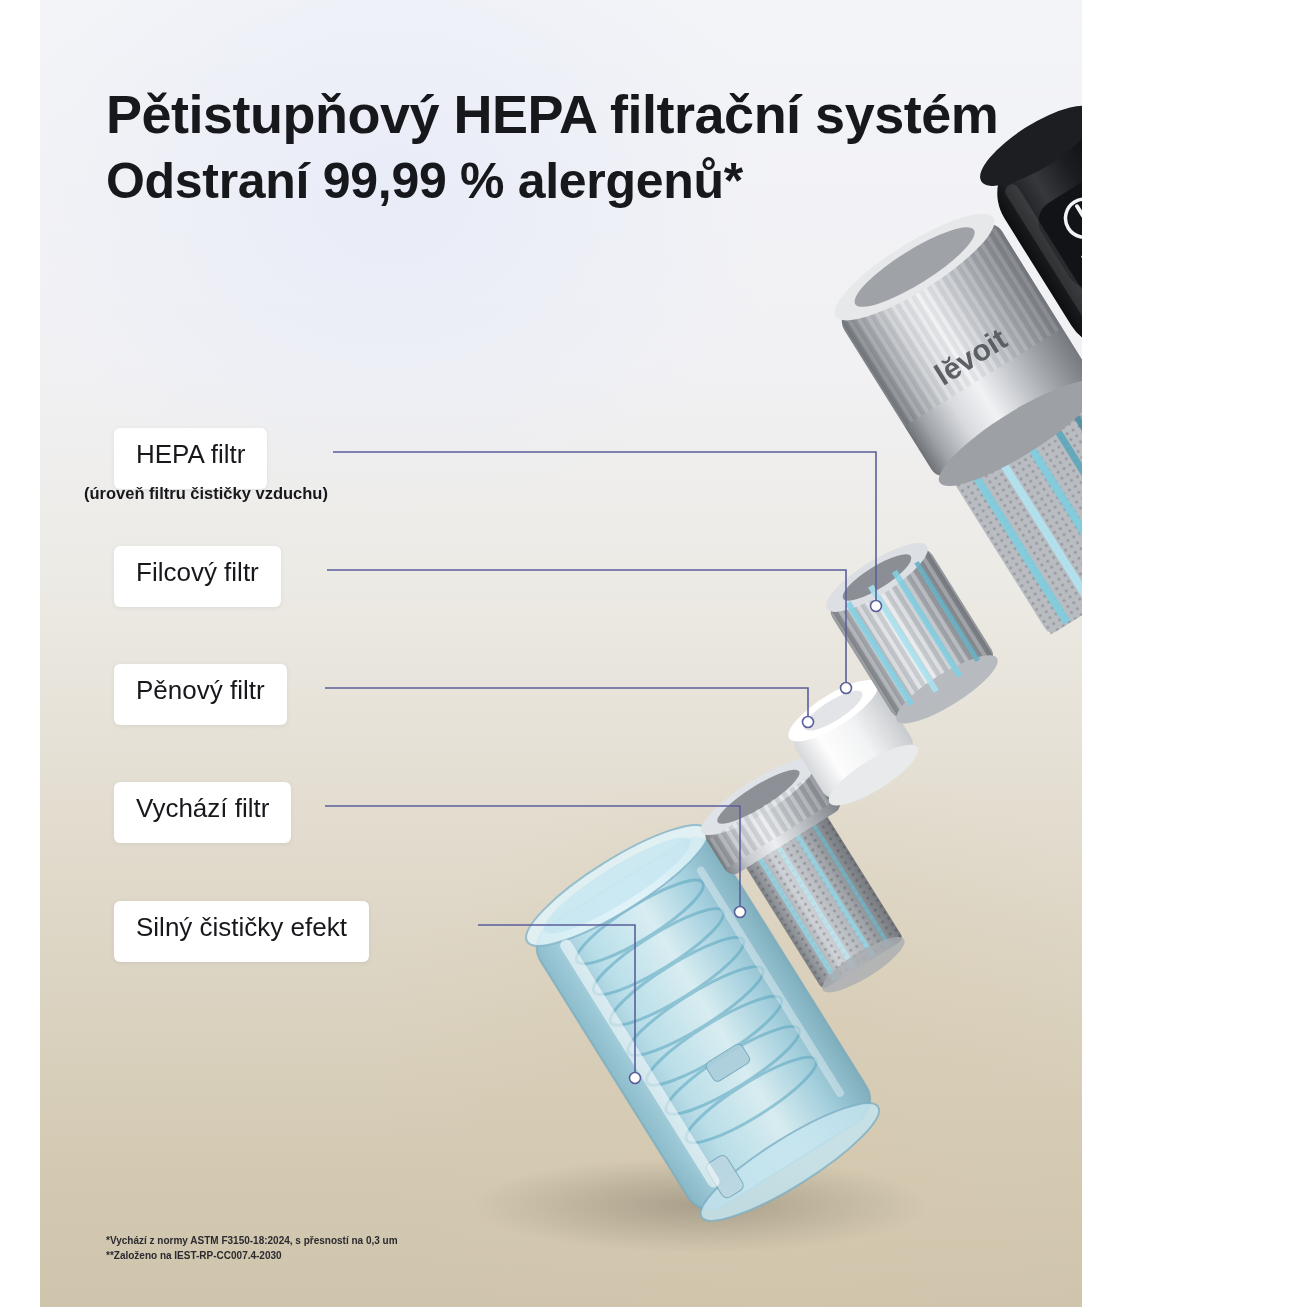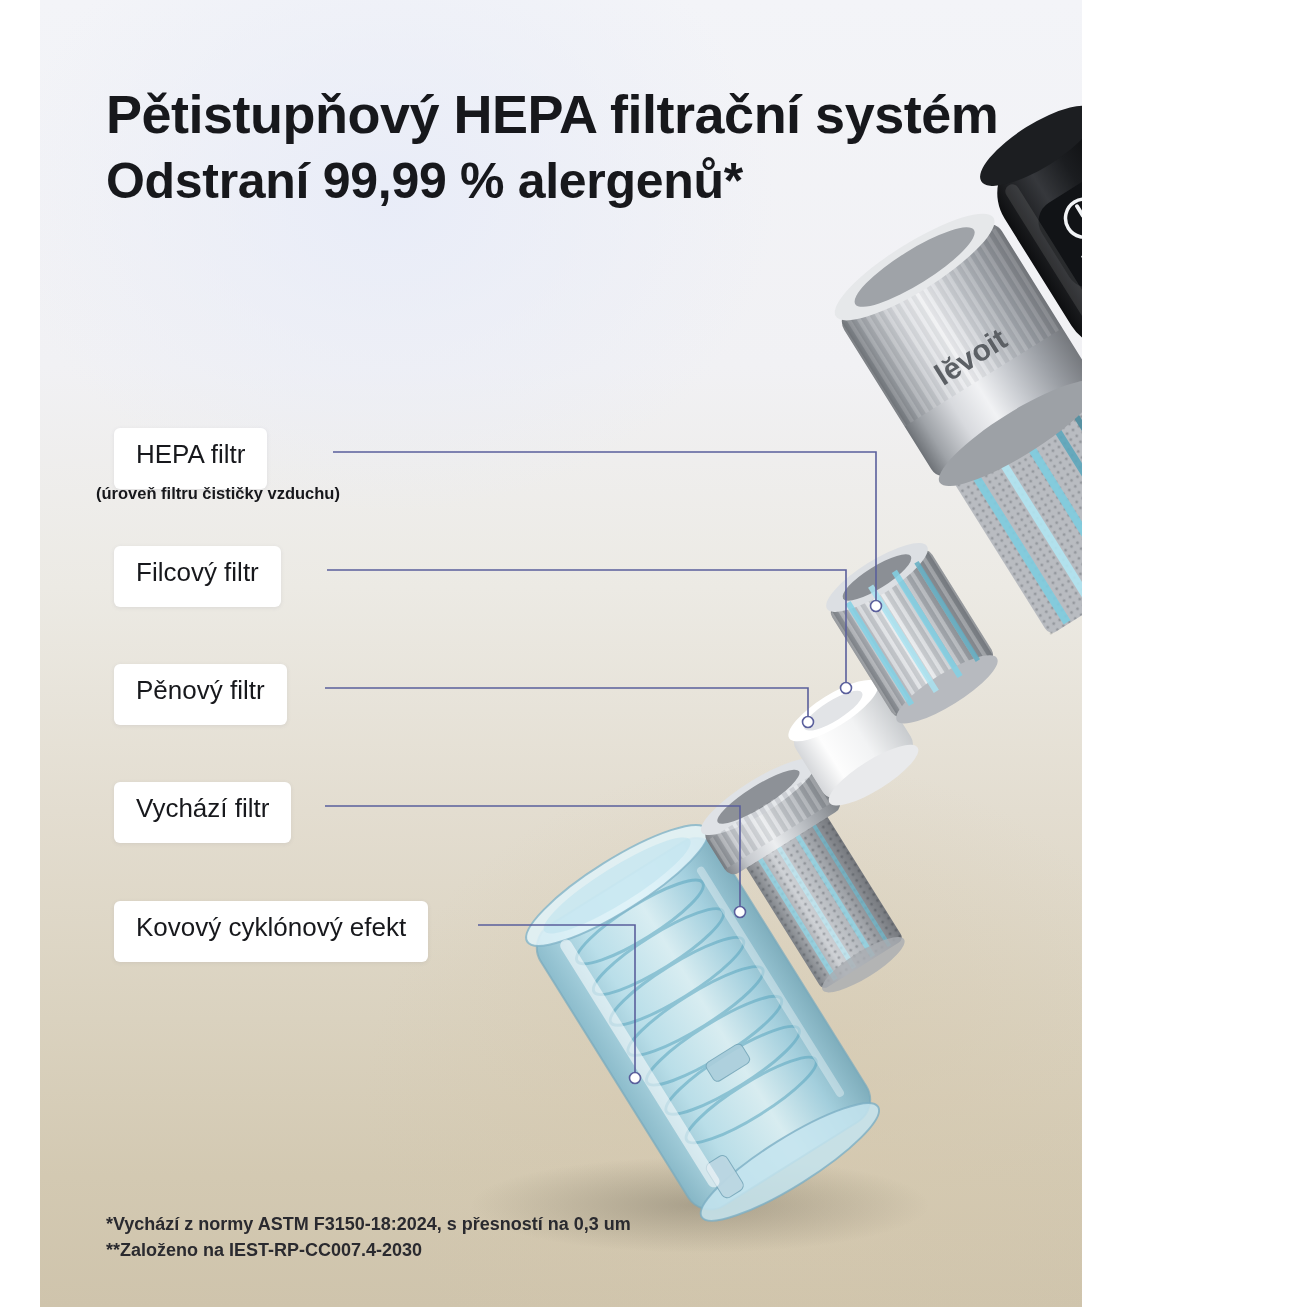--- a/index.html
+++ b/index.html
@@ -110,21 +110,21 @@
     width: 1307px;
     height: 1307px;
     z-index: 20;
   }
 
   .footnotes {
     position: absolute;
     left: 66px;
     bottom: 44px;
     z-index: 45;
-    font-size: 18px;
+    font-size: 10px;
     font-weight: bold;
     color: #2a2a2f;
     line-height: 1.45;
   }
 </style>
 </head>
 <body>
 
 <div id="page">
 
@@ -320,36 +320,36 @@
       <circle cx="700" cy="912" r="5.5" fill="#ffffff"></circle>
 
       <path d="M438,925 L595,925 L595,1078"></path>
       <circle cx="595" cy="1078" r="5.5" fill="#ffffff"></circle>
     </g>
   </svg>
 
   <div class="label-chip" style="left:74px; top:428px;">
     <span>HEPA filtr</span>
   </div>
-  <div class="sub-note" style="left:56px; top:484px;text-align:center;">(úroveň filtru čističky vzduchu)</div>
+  <div class="sub-note" style="left:44px; top:484px;text-align:center;">(úroveň filtru čističky vzduchu)</div>
 
   <div class="label-chip" style="left:74px; top:664px;">
     <span>Pěnový filtr</span>
   </div>
 
   <div class="label-chip" style="left:74px; top:546px;">
     <span>Filcový filtr</span>
   </div>
 
   <div class="label-chip" style="left:74px; top:782px;">
     <span>Vychází filtr</span>
   </div>
 
   <div class="label-chip" style="left:74px; top:901px;">
-    <span>Kovový cyklónový efekt</span>
+    <span>Silný čističky efekt</span>
   </div>
 
   <div class="footnotes">
     <div>*Vychází z normy ASTM F3150-18:2024, s přesností na 0,3 um</div>
     <div>**Založeno na IEST-RP-CC007.4-2030</div>
   </div>
 
 </div>
 
 </body></html>

